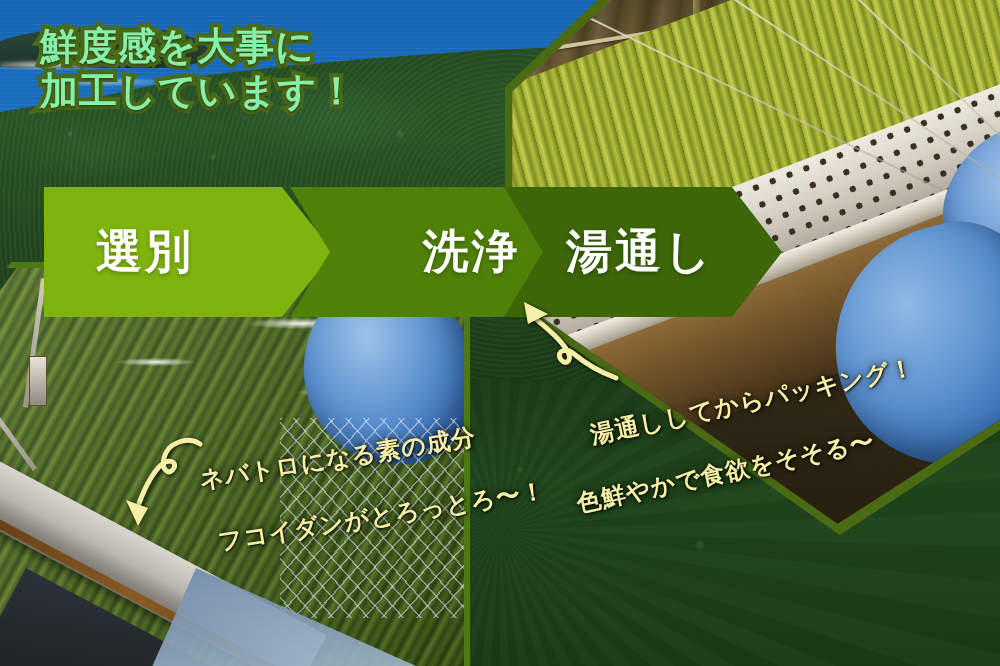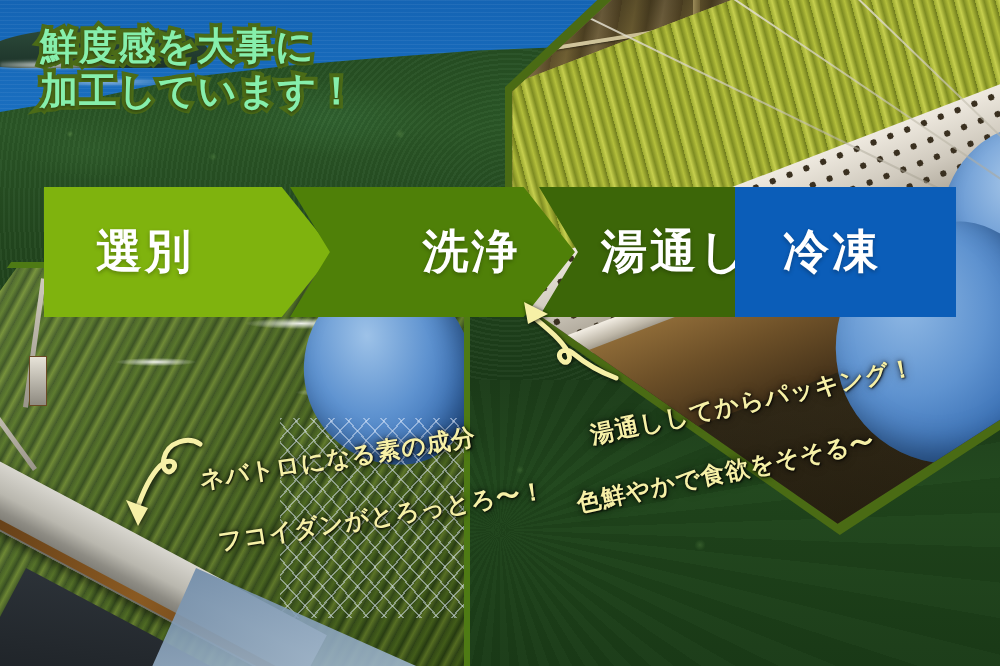--- a/index.html
+++ b/index.html
@@ -279,21 +279,21 @@
   .chev-notched{
     clip-path:polygon(0% 0%, 82% 0%, 100% 50%, 82% 100%, 0% 100%, 14% 50%);
   }
   
   .chev-end{
     clip-path:polygon(0% 0%, 100% 0%, 100% 100%, 0% 100%);
   }
 
   #step-0{left:0px;  width:290px;background:#7fb30e;}
   #step-1{left:246px;width:285px;background:#4f8008;justify-content:center;}
-  #step-2{left:495px;width:278px;background:#3c6608;}
+  #step-2{left:460px;width:278px;background:#3c6608;}
   #step-3{left:691px;width:221px;background:#0b5db8;}
 
   #step-0 .step-label{margin-left:52px;}
   #step-1 .step-label{margin-left:78px;}
   #step-2 .step-label{margin-left:62px;}
   #step-3 .step-label{margin-left:48px;}
 
   
   .note{
     position:absolute;
@@ -398,23 +398,20 @@
   <div id="steps">
     <div class="step chev" id="step-0">
       <span class="step-label">選別</span>
     </div>
     <div class="step chev-notched" id="step-1">
       <span class="step-label">洗浄</span>
     </div>
     <div class="step chev-notched" id="step-2">
       <span class="step-label">湯通し</span>
     </div>
-    <div class="step chev-end" id="step-3">
-      <span class="step-label">冷凍</span>
-    </div>
   </div>
 
   <svg class="arrow-svg" id="arrow-left" width="120" height="110" viewBox="0 0 120 110">
     <path class="arrow-path" d="M82 6 C 70 -2, 50 4, 46 20 C 43 33, 52 38, 56 30 C 59 23, 50 20, 42 28 C 32 38, 24 56, 18 74"></path>
     <polygon class="arrow-head" points="20,88 8,62 30,70"></polygon>
   </svg>
 
   <div class="note" id="note-left">
     <span>ネバトロになる素の成分</span>
     <span class="l2">フコイダンがとろっとろ〜！</span>

